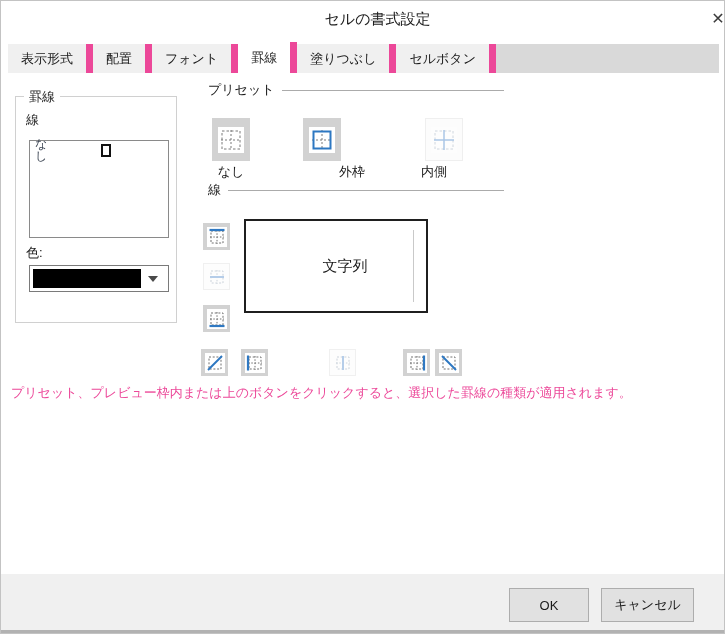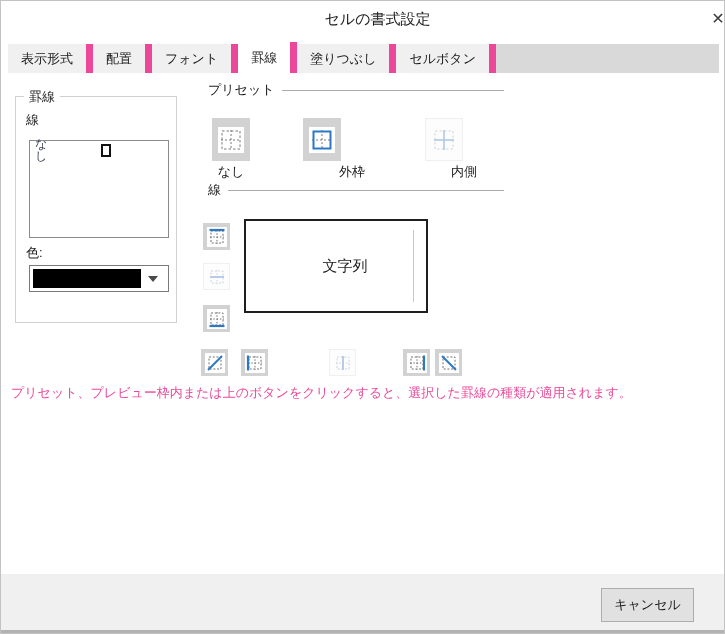--- a/index.html
+++ b/index.html
@@ -207,21 +207,21 @@
     <div class="plabel" style="left:295px;margin-left:30px;">外枠</div>
 
     <div class="pbtn off" style="left:417px; top:45px;">
       <svg width="26" height="26" viewBox="0 0 26 26">
         <rect x="0" y="0" width="26" height="26" fill="#fdfdfd"></rect>
         <rect x="4" y="4" width="18" height="18" fill="none" stroke="#cfd6de" stroke-dasharray="2.5 2"></rect>
         <line x1="3" y1="13" x2="23" y2="13" stroke="#aac6e6" stroke-width="1.5"></line>
         <line x1="13" y1="3" x2="13" y2="23" stroke="#aac6e6" stroke-width="1.5"></line>
       </svg>
     </div>
-    <div class="plabel" style="left:437px;">内側</div>
+    <div class="plabel" style="left:407px;">内側</div>
 
     <div class="sechead line-h">
       <span>線</span>
       <div class="rule"></div>
     </div>
 
     <div class="bbtn" style="left:195px; top:150px;">
       <svg width="20" height="20" viewBox="0 0 20 20">
         <rect x="0" y="0" width="20" height="20" fill="#fff"></rect>
         <rect x="4" y="4" width="12" height="12" fill="#fff" stroke="#707070" stroke-dasharray="2 1.7"></rect>
@@ -291,17 +291,18 @@
         <rect x="0" y="0" width="20" height="20" fill="#fff"></rect>
         <rect x="4" y="4" width="12" height="12" fill="#fff" stroke="#707070" stroke-dasharray="2 1.7"></rect>
         <line x1="3" y1="3" x2="17" y2="17" stroke="#2e78c2" stroke-width="2"></line>
       </svg>
     </div>
 
     <div class="desc">プリセット、プレビュー枠内または上のボタンをクリックすると、選択した罫線の種類が適用されます。</div>
   </div>
 
   <div class="footer">
+    <button class="btn btn-ok">OK</button>
     <button class="btn btn-cancel">キャンセル</button>
   </div>
 
   <div class="bottomedge"></div>
 </div>
 
 </body></html>

